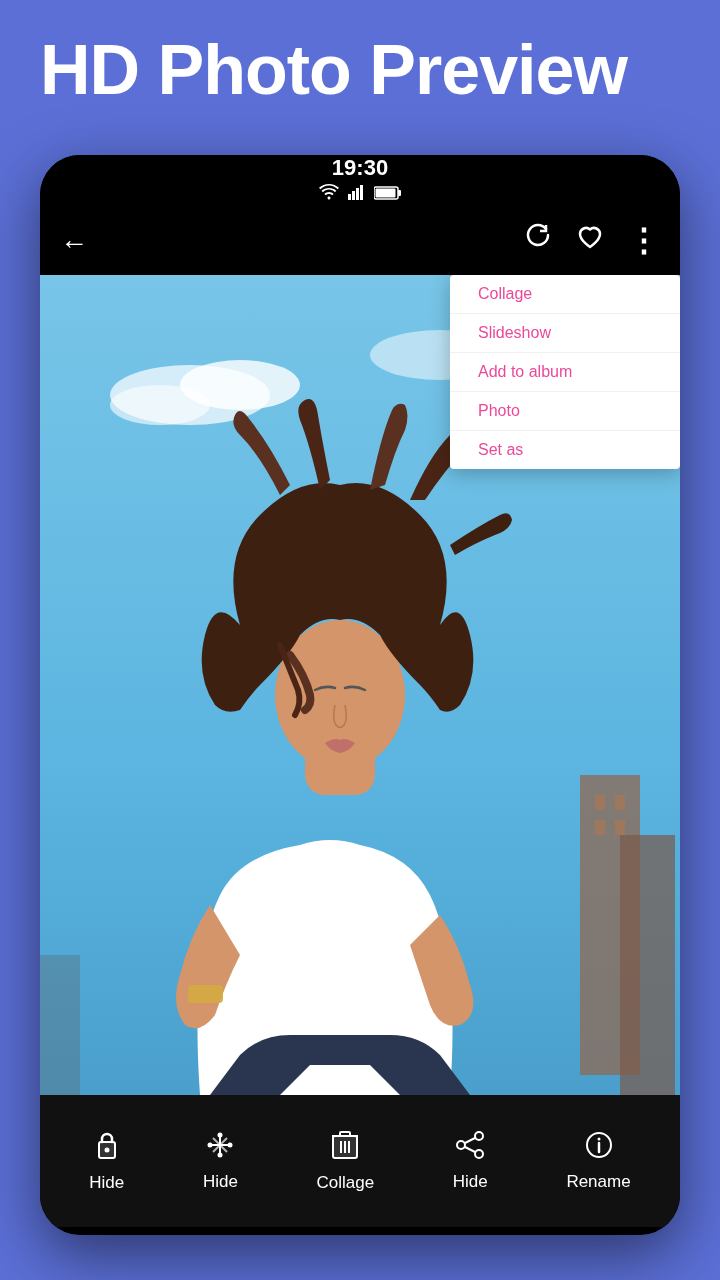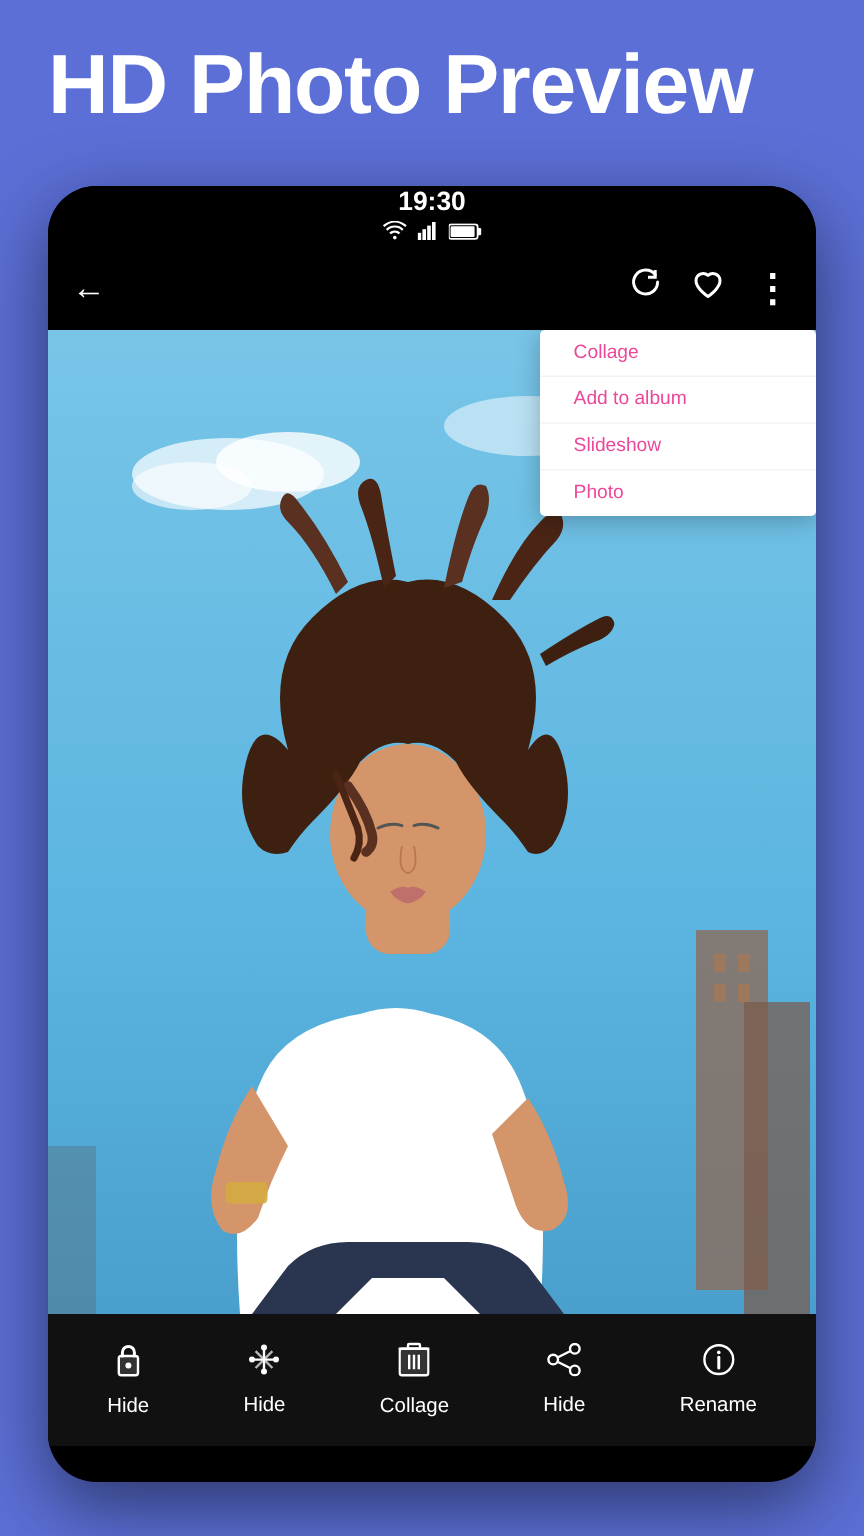--- a/index.html
+++ b/index.html
@@ -113,21 +113,21 @@
       cursor: pointer;
       border-bottom: 1px solid #f0f0f0;
     }
     .dropdown-item:last-child {
       border-bottom: none;
     }
 
     
     .bottom-bar {
       width: 100%;
-      height: 110px;
+      height: 132px;
       background: #111;
       display: flex;
       align-items: center;
       justify-content: space-around;
       padding: 0 10px;
     }
     .bottom-item {
       display: flex;
       flex-direction: column;
       align-items: center;
@@ -276,23 +276,24 @@
       <path d="M240 370 Q250 395 258 415 Q262 428 255 440" stroke="#4A2515" stroke-width="6" fill="none" stroke-linecap="round"></path>
 
       <path d="M200 780 L170 820 L240 820 L270 790 L330 790 L360 820 L430 820 L400 780 Q380 760 350 760 L250 760 Q220 760 200 780Z" fill="#2A3550"></path>
 
       <rect x="148" y="710" width="35" height="18" rx="4" fill="#D4AA40" opacity="0.9"></rect>
     </svg>
 
     
     <div class="dropdown-menu">
       <div class="dropdown-item">Collage</div>
+      <div class="dropdown-item">Slideshow</div>
       <div class="dropdown-item">Add to album</div>
-      <div class="dropdown-item">Slideshow</div>
       <div class="dropdown-item">Photo</div>
+      <div class="dropdown-item">Set as</div>
     </div>
   </div>
 
   <div class="bottom-bar">
 
     <div class="bottom-item">
       <span class="bottom-icon">
         <svg width="28" height="30" viewBox="0 0 28 30" fill="white">
           <rect x="6" y="12" width="16" height="16" rx="2" stroke="white" stroke-width="2" fill="#333"></rect>
           <path d="M9 12V9a5 5 0 0 1 10 0v3" stroke="white" stroke-width="2.5" fill="none" stroke-linecap="round"></path>

